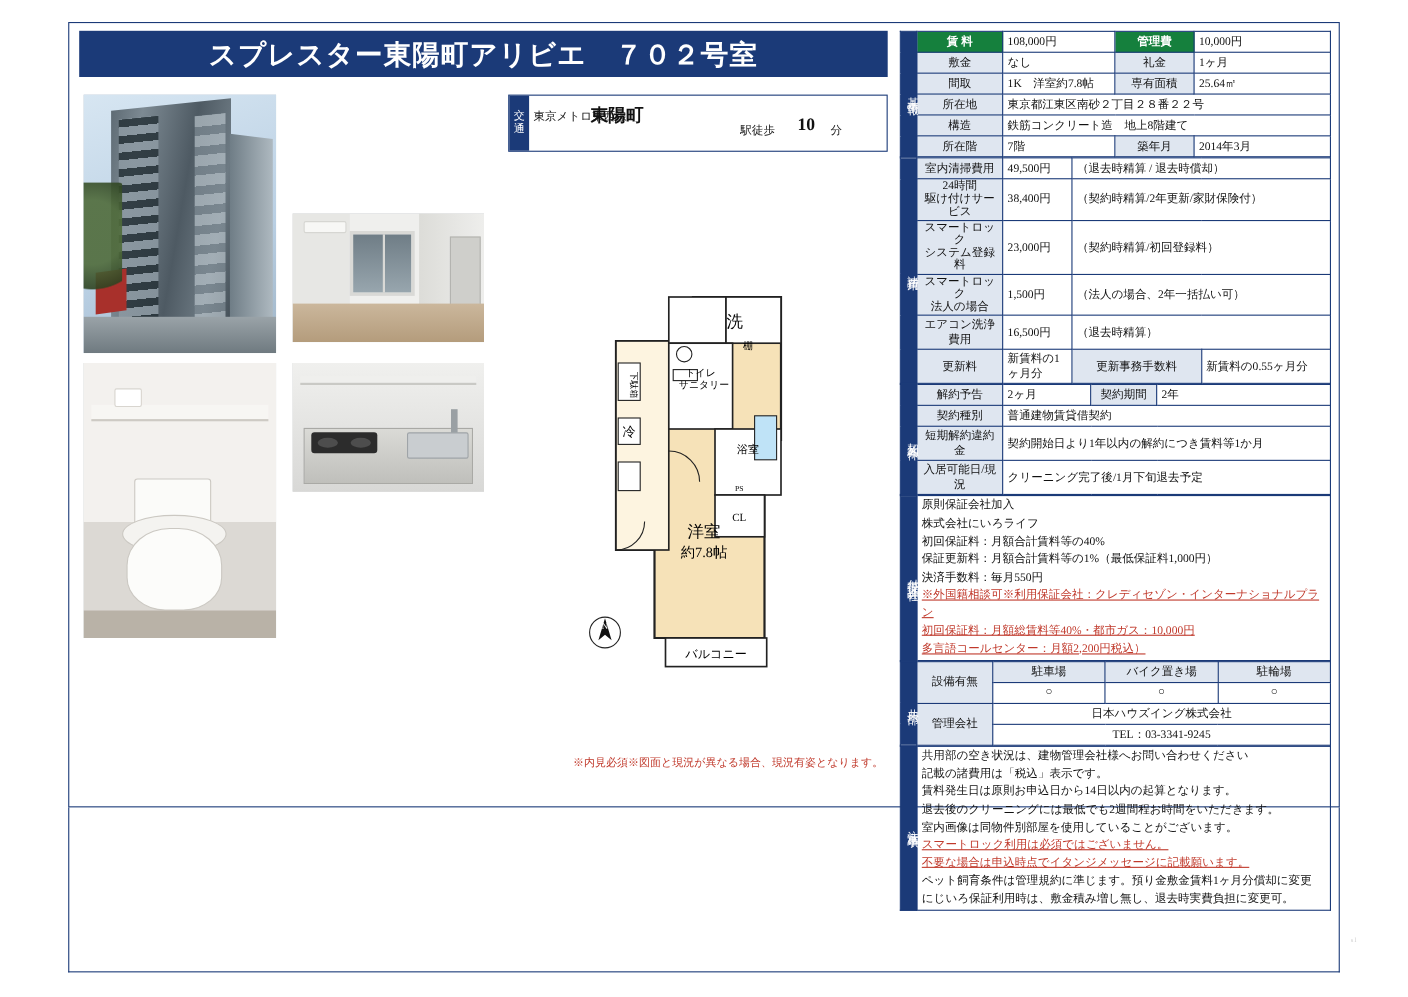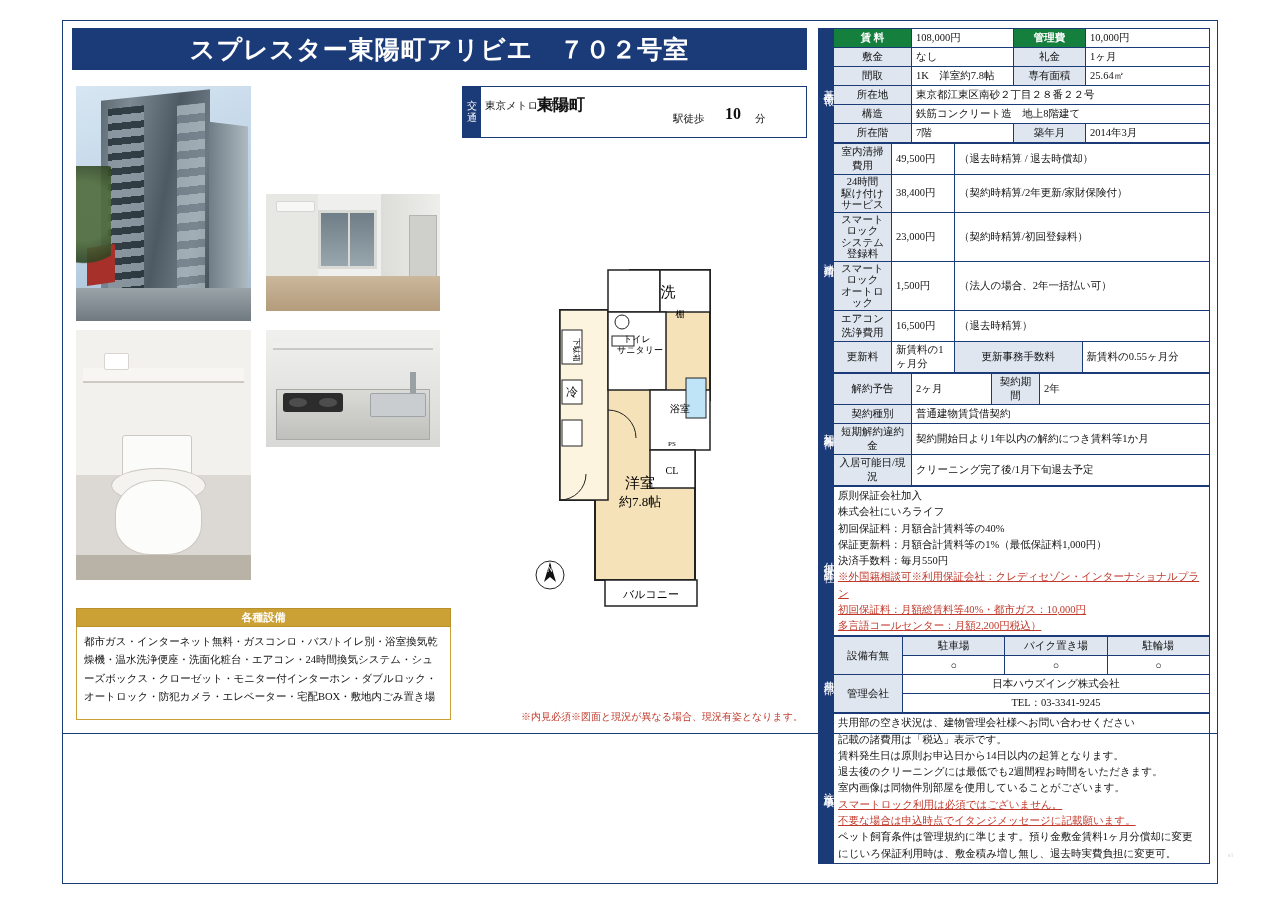--- a/index.html
+++ b/index.html
@@ -192,21 +192,21 @@
     height:19px; background:#cba135; color:#fff; font-size:11px; font-weight:bold;
     display:flex; align-items:center; justify-content:center;
     border:1px solid #b8912c;
   }
   .equip .body {
     height:93px; border:1px solid #cba135; border-top:none;
     padding:6px 7px; font-size:10.5px; line-height:1.75;
   }
 
   .floorplan-note {
-    position:absolute; left:512px; top:710px; width:300px;
+    position:absolute; left:512px; top:686px; width:300px;
     font-size:10px; color:#c0392b; text-align:center;
   }
 
   
   .fp { position:absolute; left:500px; top:250px; width:300px; height:380px; }
   .fp svg { display:block; }
 
   
   .right { position:absolute; left:818px; top:28px; width:392px; }
   table.t { border-collapse:collapse; width:392px; table-layout:fixed; }
@@ -292,24 +292,20 @@
       <div>交</div>
         <div>通</div>
     </div>
     <div class="line-name">東京メトロ東西線</div>
     <div class="station">東陽町</div>
     <div class="walk-label">駅徒歩</div>
     <div class="walk-min">10</div>
     <div class="walk-unit">分</div>
   </div>
 
-  <div class="equip">
-    <div class="head">各種設備</div>
-    <div class="body">都市ガス・インターネット無料・ガスコンロ・バス/トイレ別・浴室換気乾燥機・温水洗浄便座・洗面化粧台・エアコン・24時間換気システム・シューズボックス・クローゼット・モニター付インターホン・ダブルロック・オートロック・防犯カメラ・エレベーター・宅配BOX・敷地内ごみ置き場</div>
-  </div>
 
   <div class="floorplan-note">※内見必須※図面と現況が異なる場合、現況有姿となります。</div>
 
   <div class="fp">
     <svg width="300" height="380" viewBox="0 0 300 380" xmlns="http://www.w3.org/2000/svg">
 
       <path d="M60,60 L130,60 L130,20 L210,20 L210,150 L195,150 L195,330 L95,330 L95,250 L60,250 Z" fill="#f6e2b8" stroke="#222" stroke-width="2"></path>
 
       <rect x="60" y="60" width="48" height="190" fill="#fdf4e0" stroke="#222" stroke-width="1.5"></rect>
 
@@ -390,21 +386,21 @@
         <td class="lbl">築年月</td>
         <td>2014年3月</td>
       </tr>
     </tbody>
       </table>
 
     <table class="t">
       <tbody>
           <tr>
         <td class="vhead" rowspan="6"><span>諸費用</span></td>
-        <td class="lbl" style="width:58px">室内清掃費用</td>
+        <td class="lbl" style="width:78px">室内清掃費用</td>
         <td style="width:63px">49,500円</td>
         <td colspan="2">（退去時精算 / 退去時償却）</td>
       </tr>
       <tr>
         <td class="lbl tiny">
           <div>24時間</div>
           <div>駆け付けサービス</div>
         </td>
         <td>38,400円</td>
         <td colspan="2">（契約時精算/2年更新/家財保険付）</td>
@@ -413,21 +409,21 @@
         <td class="lbl tiny">
           <div>スマートロック</div>
           <div>システム登録料</div>
         </td>
         <td>23,000円</td>
         <td colspan="2">（契約時精算/初回登録料）</td>
       </tr>
       <tr>
         <td class="lbl tiny">
           <div>スマートロック</div>
-          <div>オートロック</div>
+          <div>法人の場合</div>
         </td>
         <td>1,500円</td>
         <td colspan="2">（法人の場合、2年一括払い可）</td>
       </tr>
       <tr>
         <td class="lbl">エアコン洗浄費用</td>
         <td>16,500円</td>
         <td colspan="2">（退去時精算）</td>
       </tr>
       <tr>
@@ -438,21 +434,21 @@
       </tr>
     </tbody>
       </table>
 
     <table class="t">
       <tbody>
           <tr>
         <td class="vhead" rowspan="4"><span>契約条件</span></td>
         <td class="lbl" style="width:78px">解約予告</td>
         <td style="width:80px">2ヶ月</td>
-        <td class="lbl" style="width:48px">契約期間</td>
+        <td class="lbl" style="width:60px">契約期間</td>
         <td>2年</td>
       </tr>
       <tr>
         <td class="lbl">契約種別</td>
         <td colspan="3">普通建物賃貸借契約</td>
       </tr>
       <tr>
         <td class="lbl">短期解約違約金</td>
         <td colspan="3">契約開始日より1年以内の解約につき賃料等1か月</td>
       </tr>

